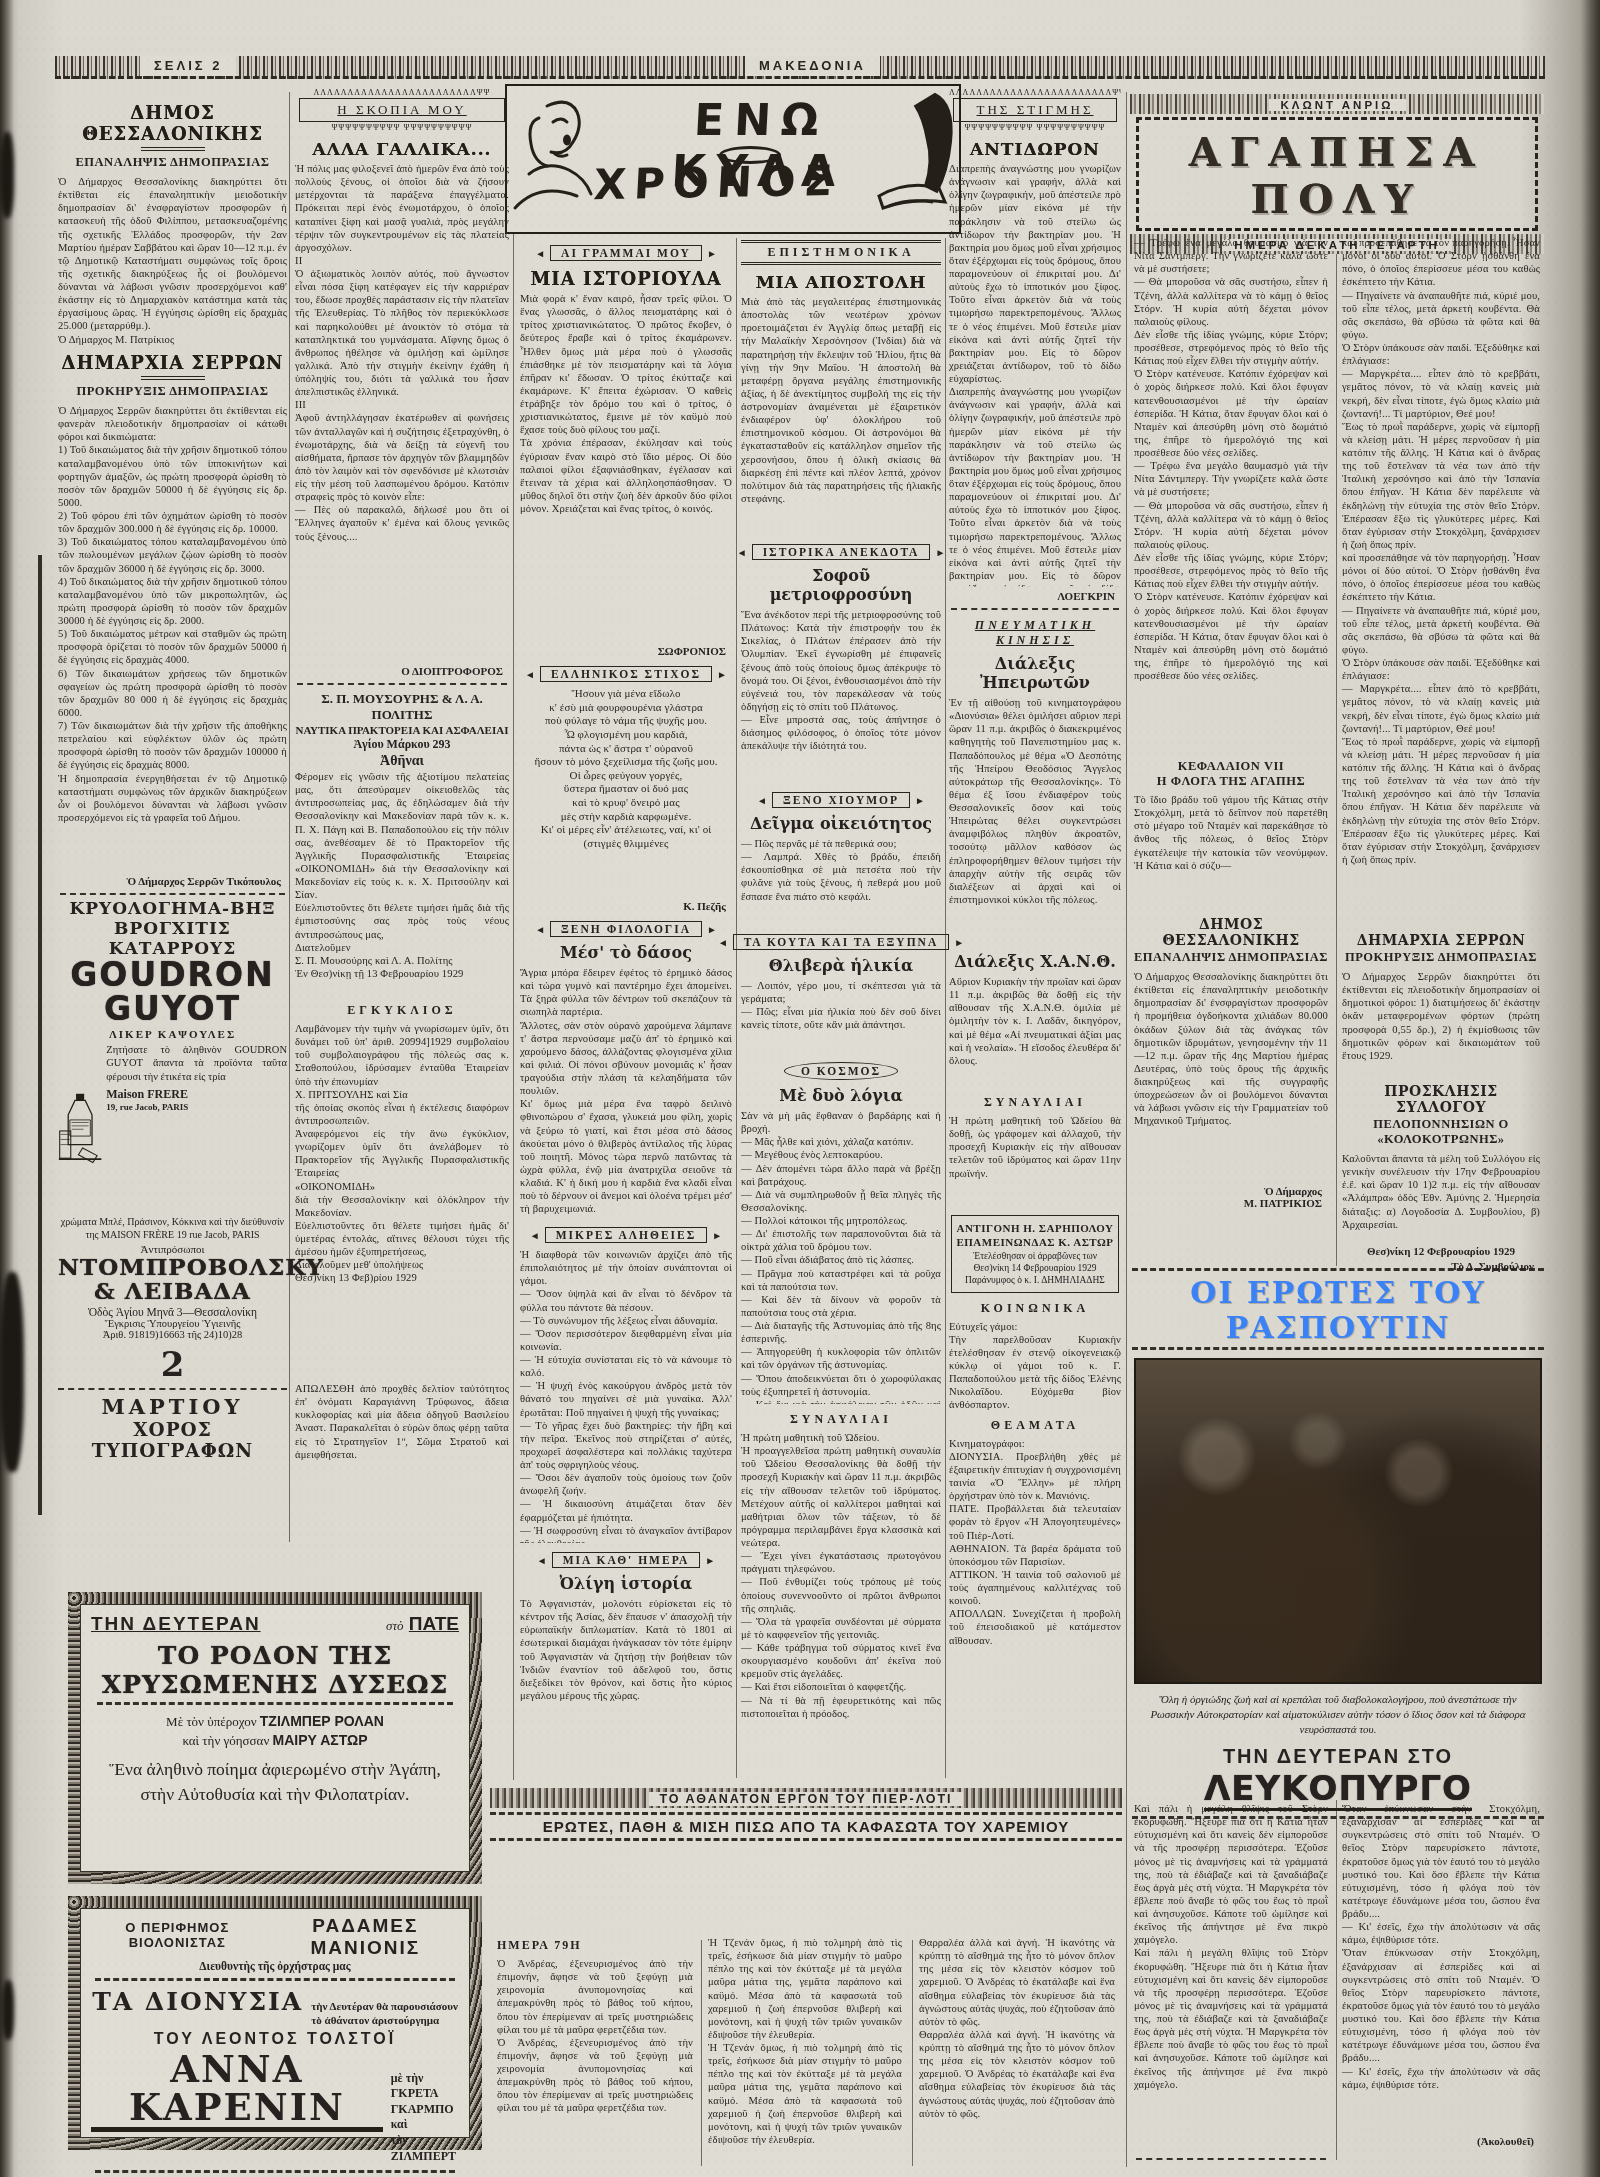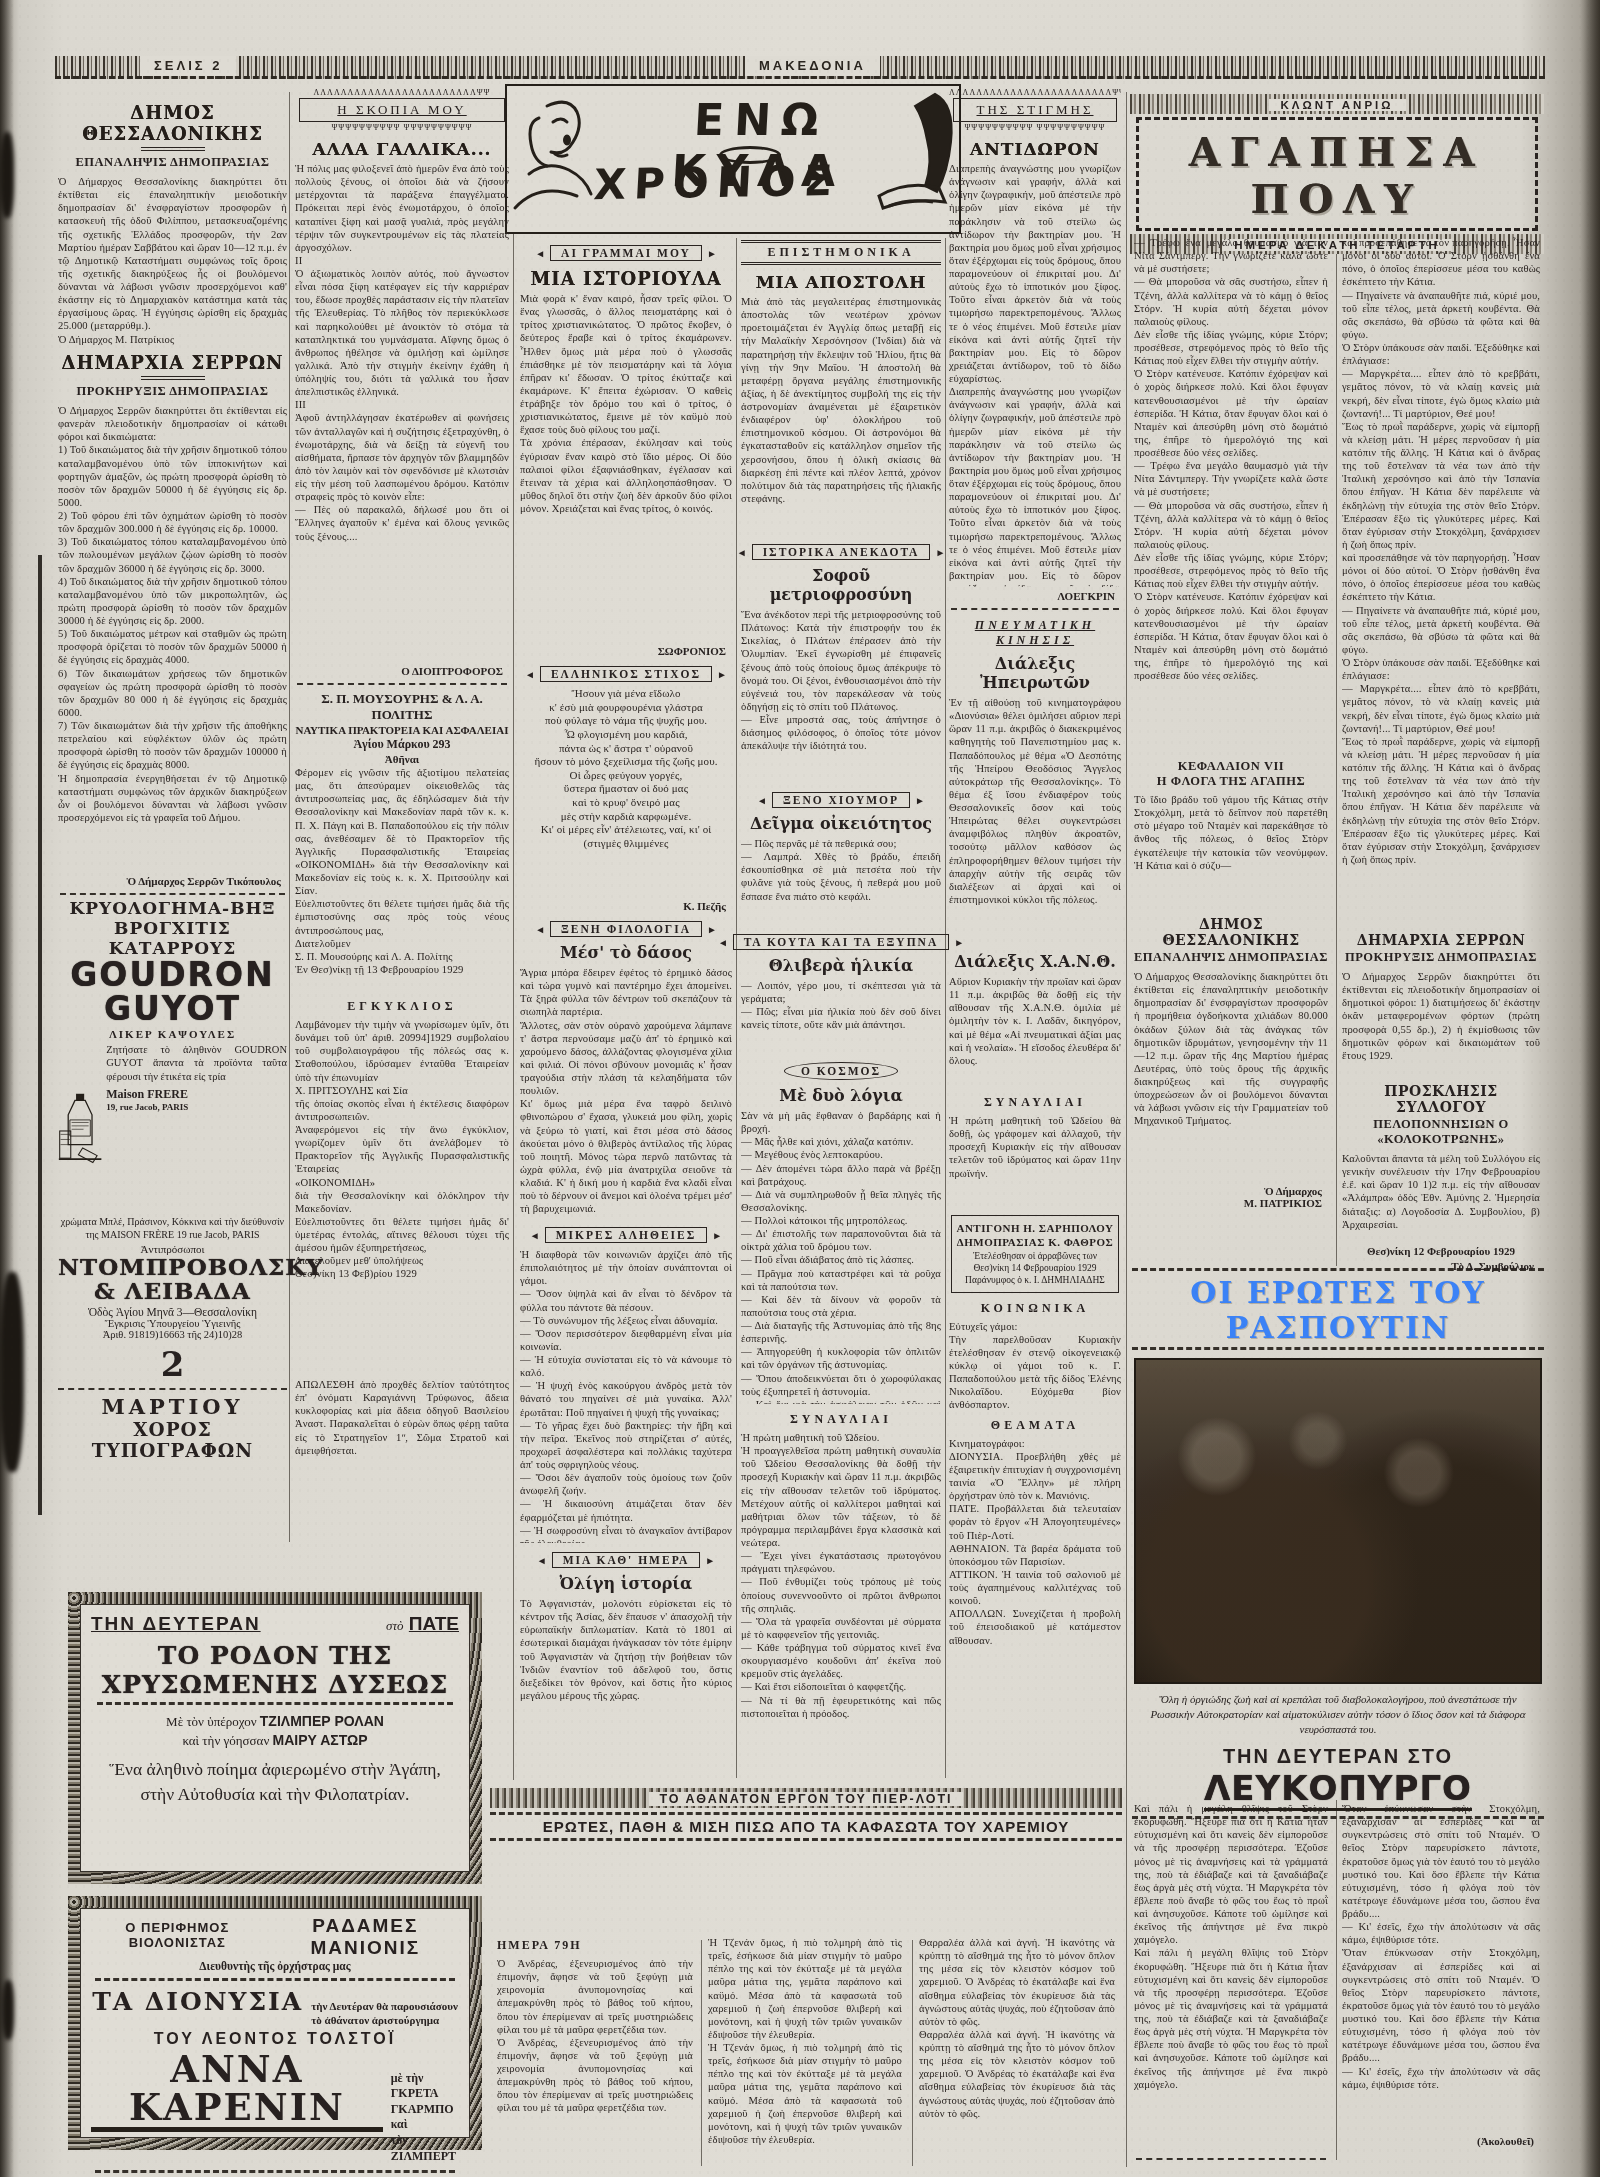--- a/index.html
+++ b/index.html
@@ -326,21 +326,21 @@
 ΙΙ
 Ὁ ἀξιωματικὸς λοιπὸν αὐτός, ποὺ ἄγνωστον εἶναι πόσα ξίφη κατέφαγεν εἰς τὴν καρριέραν του, ἔδωσε προχθὲς παράστασιν εἰς τὴν πλατεῖαν τῆς Ἐλευθερίας. Τὸ πλῆθος τὸν περιεκύκλωσε καὶ παρηκολούθει μὲ ἀνοικτὸν τὸ στόμα τὰ καταπληκτικά του γυμνάσματα. Αἴφνης ὅμως ὁ ἄνθρωπος ἠθέλησε νὰ ὁμιλήσῃ καὶ ὡμίλησε γαλλικά. Ἀπὸ τὴν στιγμὴν ἐκείνην ἐχάθη ἡ ὑπόληψίς του, διότι τὰ γαλλικά του ἦσαν ἀπελπιστικῶς ἑλληνικά.
 ΙΙΙ
 Ἀφοῦ ἀντηλλάγησαν ἑκατέρωθεν αἱ φωνήσεις τῶν ἀνταλλαγῶν καὶ ἡ συζήτησις ἐξετραχύνθη, ὁ ἐνωμοτάρχης, διὰ νὰ δείξῃ τὰ εὐγενῆ του αἰσθήματα, ἥρπασε τὸν ἀρχηγὸν τῶν βλαμμηδῶν ἀπὸ τὸν λαιμὸν καὶ τὸν σφενδόνισε μὲ κλωτσιὰν εἰς τὴν μέση τοῦ λασπωμένου δρόμου. Κατόπιν στραφεὶς πρὸς τὸ κοινὸν εἶπε:
 — Πὲς οὐ παρακαλῶ, δήλωσέ μου ὅτι οἱ Ἕλληνες ἀγαποῦν κ' ἐμένα καὶ ὅλους γενικῶς τοὺς ξένους....</div>
     <div class="b-sig">Ο ΔΙΟΠΤΡΟΦΟΡΟΣ</div>
     <div class="b-dashrule"></div>
     <div class="b-bc" style="font-size: 13px;">Σ. Π. ΜΟΥΣΟΥΡΗΣ &amp; Λ. Α. ΠΟΛΙΤΗΣ</div>
     <div class="b-bc" style="font-size: 11px;">ΝΑΥΤΙΚΑ ΠΡΑΚΤΟΡΕΙΑ ΚΑΙ ΑΣΦΑΛΕΙΑΙ</div>
     <div class="b-bc" style="font-size: 12px;">Ἁγίου Μάρκου 293</div>
-    <div class="b-bc" style="font-size: 11px;">Ἀθῆναι</div>
+    <div class="b-bc" style="font-size: 14px;">Ἀθῆναι</div>
     <div class="b-body" style="height: 225px; overflow: hidden;">Φέρομεν εἰς γνῶσιν τῆς ἀξιοτίμου πελατείας μας, ὅτι ἀπεσύραμεν οἰκειοθελῶς τὰς ἀντιπροσωπείας μας, ἃς ἐδηλώσαμεν διὰ τὴν Θεσσαλονίκην καὶ Μακεδονίαν παρὰ τῶν κ. κ. Π. Χ. Πάγη καὶ Β. Παπαδοπούλου εἰς τὴν πόλιν σας, ἀνεθέσαμεν δὲ τὸ Πρακτορεῖον τῆς Ἀγγλικῆς Πυρασφαλιστικῆς Ἑταιρείας «ΟΙΚΟΝΟΜΙΔΗ» διὰ τὴν Θεσσαλονίκην καὶ Μακεδονίαν εἰς τοὺς κ. κ. Χ. Πριτσούλην καὶ Σίαν.
 Εὐελπιστοῦντες ὅτι θέλετε τιμήσει ἡμᾶς διὰ τῆς ἐμπιστοσύνης σας πρὸς τοὺς νέους ἀντιπροσώπους μας,
 Διατελοῦμεν
 Σ. Π. Μουσούρης καὶ Λ. Α. Πολίτης
 Ἐν Θεσ)νίκῃ τῇ 13 Φεβρουαρίου 1929</div>
     <div class="b-seclabel">ΕΓΚΥΚΛΙΟΣ</div>
     <div class="b-body" style="height: 360px; overflow: hidden;">Λαμβάνομεν τὴν τιμὴν νὰ γνωρίσωμεν ὑμῖν, ὅτι δυνάμει τοῦ ὑπ' ἀριθ. 20994]1929 συμβολαίου τοῦ συμβολαιογράφου τῆς πόλεώς σας κ. Σταθοπούλου, ἱδρύσαμεν ἐνταῦθα Ἑταιρείαν ὑπὸ τὴν ἐπωνυμίαν
 Χ. ΠΡΙΤΣΟΥΛΗΣ καὶ Σία
 τῆς ὁποίας σκοπὸς εἶναι ἡ ἐκτέλεσις διαφόρων ἀντιπροσωπειῶν.
 Ἀναφερόμενοι εἰς τὴν ἄνω ἐγκύκλιον, γνωρίζομεν ὑμῖν ὅτι ἀνελάβομεν τὸ Πρακτορεῖον τῆς Ἀγγλικῆς Πυρασφαλιστικῆς Ἑταιρείας
@@ -480,21 +480,21 @@
     <div class="b-dashrule"></div>
     <div class="b-seclabelu">ΠΝΕΥΜΑΤΙΚΗ ΚΙΝΗΣΙΣ</div>
     <div class="b-h2">Διάλεξις Ἠπειρωτῶν</div>
     <div class="b-body" style="height: 250px; overflow: hidden;">Ἐν τῇ αἰθούσῃ τοῦ κινηματογράφου «Διονύσια» θέλει ὁμιλήσει αὔριον περὶ ὥραν 11 π.μ. ἀκριβῶς ὁ διακεκριμένος καθηγητὴς τοῦ Πανεπιστημίου μας κ. Παπαδόπουλος μὲ θέμα «Ὁ Δεσπότης τῆς Ἠπείρου Θεοδόσιος Ἄγγελος αὐτοκράτωρ τῆς Θεσσαλονίκης». Τὸ θέμα ἐξ ἴσου ἐνδιαφέρον τοὺς Θεσσαλονικεῖς ὅσον καὶ τοὺς Ἠπειρώτας θέλει συγκεντρώσει ἀναμφιβόλως πληθὺν ἀκροατῶν, τοσούτῳ μᾶλλον καθόσον ὡς ἐπληροφορήθημεν θέλουν τιμήσει τὴν ἀπαρχὴν αὐτὴν τῆς σειρᾶς τῶν διαλέξεων αἱ ἀρχαὶ καὶ οἱ ἐπιστημονικοὶ κύκλοι τῆς πόλεως.</div>
     <div class="b-h2">Διάλεξις Χ.Α.Ν.Θ.</div>
     <div class="b-body" style="height: 112px; overflow: hidden;">Αὔριον Κυριακὴν τὴν πρωΐαν καὶ ὥραν 11 π.μ. ἀκριβῶς θὰ δοθῇ εἰς τὴν αἴθουσαν τῆς Χ.Α.Ν.Θ. ὁμιλία μὲ ὁμιλητὴν τὸν κ. Ι. Λαδᾶν, δικηγόρον, καὶ μὲ θέμα «Αἱ πνευματικαὶ ἀξίαι μας καὶ ἡ νεολαία». Ἡ εἴσοδος ἐλευθέρα δι' ὅλους.</div>
     <div class="b-seclabel">ΣΥΝΑΥΛΙΑΙ</div>
     <div class="b-body" style="height: 95px; overflow: hidden;">Ἡ πρώτη μαθητικὴ τοῦ Ὠδείου θὰ δοθῇ, ὡς γράφομεν καὶ ἀλλαχοῦ, τὴν προσεχῆ Κυριακὴν εἰς τὴν αἴθουσαν τελετῶν τοῦ ἱδρύματος καὶ ὥραν 11ην πρωϊνήν.</div>
     <div class="b-box">
       <div class="bx-line big">ΑΝΤΙΓΟΝΗ Η. ΣΑΡΗΠΟΛΟΥ</div>
-      <div class="bx-line big">ΔΗΜΟΠΡΑΣΙΑΣ Κ. ΦΑΘΡΟΣ</div>
+      <div class="bx-line big">ΕΠΑΜΕΙΝΩΝΔΑΣ Κ. ΑΣΤΩΡ</div>
       <div class="bx-line">Ἐτελέσθησαν οἱ ἀρραβῶνες των</div>
       <div class="bx-line">Θεσ)νίκη 14 Φεβρουαρίου 1929</div>
       <div class="bx-line">Παράνυμφος ὁ κ. Ι. ΔΗΜΗΛΙΑΔΗΣ</div>
     </div>
     <div class="b-seclabel">ΚΟΙΝΩΝΙΚΑ</div>
     <div class="b-body" style="height: 90px; overflow: hidden;">Εὐτυχεῖς γάμοι:
 Τὴν παρελθοῦσαν Κυριακὴν ἐτελέσθησαν ἐν στενῷ οἰκογενειακῷ κύκλῳ οἱ γάμοι τοῦ κ. Γ. Παπαδοπούλου μετὰ τῆς δίδος Ἑλένης Νικολαΐδου. Εὐχόμεθα βίον ἀνθόσπαρτον.</div>
     <div class="b-seclabel">ΘΕΑΜΑΤΑ</div>
     <div class="b-body" style="height: 270px; overflow: hidden;">Κινηματογράφοι:
 ΔΙΟΝΥΣΙΑ. Προεβλήθη χθὲς μὲ ἐξαιρετικὴν ἐπιτυχίαν ἡ συγχρονισμένη ταινία «Ὁ Ἕλλην» μὲ πλήρη ὀρχήστραν ὑπὸ τὸν κ. Μανιόνις.

